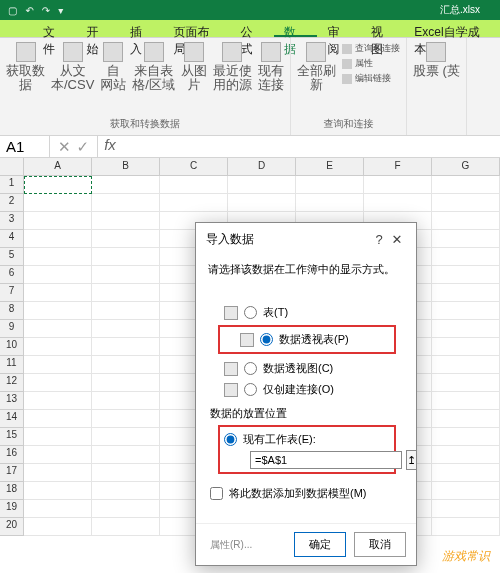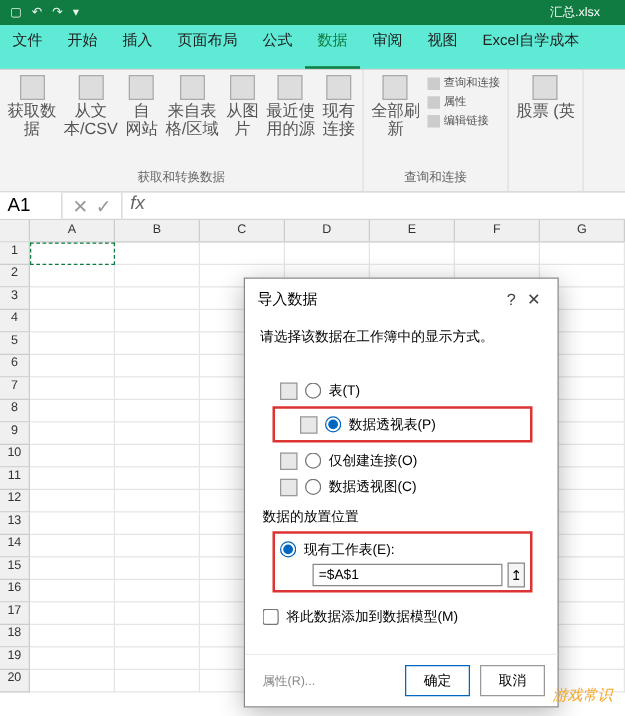--- a/index.html
+++ b/index.html
@@ -3,21 +3,21 @@
 <meta charset="utf-8">
 <style>
 * { box-sizing: border-box; margin: 0; padding: 0; font-family: "Microsoft YaHei", sans-serif; }
 body { background: #fff; width: 500px; height: 573px; overflow: hidden; position: relative; }
 
 .titlebar { background: #107c41; height: 20px; display: flex; align-items: center; color: #fff; font-size: 10px; }
 .titlebar .qat { display: flex; gap: 8px; padding: 0 8px; }
 .titlebar .qat span { opacity: 0.9; }
 .titlebar .filename { flex: 1; text-align: right; padding-right: 20px; }
 
-.tabs { background: #5eead4; height: 36px; display: flex; border-bottom: 1px solid #d4d4d4; font-size: 12px; }
+.tabs { background: #bef264; height: 18px; display: flex; border-bottom: 1px solid #d4d4d4; font-size: 12px; padding-left: 33px; }
 .tabs .tab { padding: 4px 10px; cursor: pointer; color: #222; }
 .tabs .tab.active { border-bottom: 2px solid #107c41; color: #107c41; font-weight: 500; }
 
 .ribbon { background: #f3f3f3; height: 98px; display: flex; border-bottom: 1px solid #d4d4d4; }
 .rgroup { border-right: 1px solid #e0e0e0; padding: 4px 6px; display: flex; flex-direction: column; font-size: 10px; color: #555; }
 .rgroup .icons { display: flex; gap: 6px; flex: 1; align-items: flex-start; }
 .rgroup .ricon { display: flex; flex-direction: column; align-items: center; gap: 2px; font-size: 13px; text-align: center; line-height: 1.1; }
 .rgroup .ricon .box { width: 20px; height: 20px; background: #ddd; border: 1px solid #aaa; }
 .rgroup .label { text-align: center; font-size: 10px; color: #666; margin-top: 2px; }
 .rgroup .mini { display: flex; flex-direction: column; gap: 2px; font-size: 9px; }
@@ -32,21 +32,21 @@
 .sheet { position: relative; }
 .colheads { display: flex; height: 18px; background: #f0f0f0; border-bottom: 1px solid #ccc; font-size: 10px; }
 .colheads .corner { width: 28px; border-right: 1px solid #ccc; background: #f0f0f0; }
 .colheads .ch { flex: 1; min-width: 68px; text-align: center; border-right: 1px solid #ccc; padding-top: 2px; color: #333; }
 .rows { }
 .row { display: flex; height: 18px; }
 .row .rh { width: 28px; background: #f0f0f0; border-right: 1px solid #ccc; border-bottom: 1px solid #ccc; font-size: 10px; text-align: center; color: #333; padding-top: 1px; }
 .row .cell { flex: 1; min-width: 68px; border-right: 1px solid #e5e5e5; border-bottom: 1px solid #e5e5e5; }
 .row .cell.sel { border: 1.5px dashed #107c41; }
 
-.dialog { position: absolute; left: 195px; top: 222px; width: 252px; background: #fff; border: 1px solid #888; box-shadow: 0 4px 20px rgba(0,0,0,0.3); font-size: 11px; }
+.dialog { position: absolute; left: 195px; top: 222px; width: 222px; background: #fff; border: 1px solid #888; box-shadow: 0 4px 20px rgba(0,0,0,0.3); font-size: 11px; }
 .dlg-title { display: flex; align-items: center; padding: 8px 10px; font-size: 12px; }
 .dlg-title .t { flex: 1; }
 .dlg-title .help, .dlg-title .close { width: 18px; text-align: center; cursor: pointer; font-size: 13px; color: #444; }
 .dlg-body { padding: 6px 12px 10px; }
 .dlg-body .instr { font-size: 11px; margin-bottom: 25px; }
 .opt { display: flex; align-items: center; gap: 6px; padding: 3px 0 3px 16px; font-size: 11px; }
 .opt input[type=radio] { accent-color: #0067c0; }
 .opt .oi { width: 14px; height: 14px; background: #e8e8e8; border: 1px solid #999; flex-shrink: 0; }
 .redbox { border: 2px solid #d33; padding: 2px 4px; margin: 2px 8px 4px 10px; }
 .section { font-size: 11px; margin: 6px 0 4px 2px; }
@@ -395,27 +395,27 @@
       <div class="opt" style="padding-left:16px;">
         <span class="oi"></span>
         <input type="radio" name="disp" checked="" style="">
         <span>数据透视表(P)</span>
       </div>
     </div>
 
     <div class="opt">
       <span class="oi"></span>
       <input type="radio" name="disp" style="">
-      <span>仅创建连接(O)</span>
+      <span>数据透视图(C)</span>
     </div>
 
     <div class="opt">
       <span class="oi"></span>
       <input type="radio" name="disp" style="">
-      <span>数据透视图(C)</span>
+      <span>仅创建连接(O)</span>
     </div>
 
     <div class="section">数据的放置位置</div>
 
     <div class="redbox">
       <div class="opt" style="padding-left:0;">
         <input type="radio" name="loc" checked="" style="">
         <span>现有工作表(E):</span>
       </div>
       <div class="loc">

